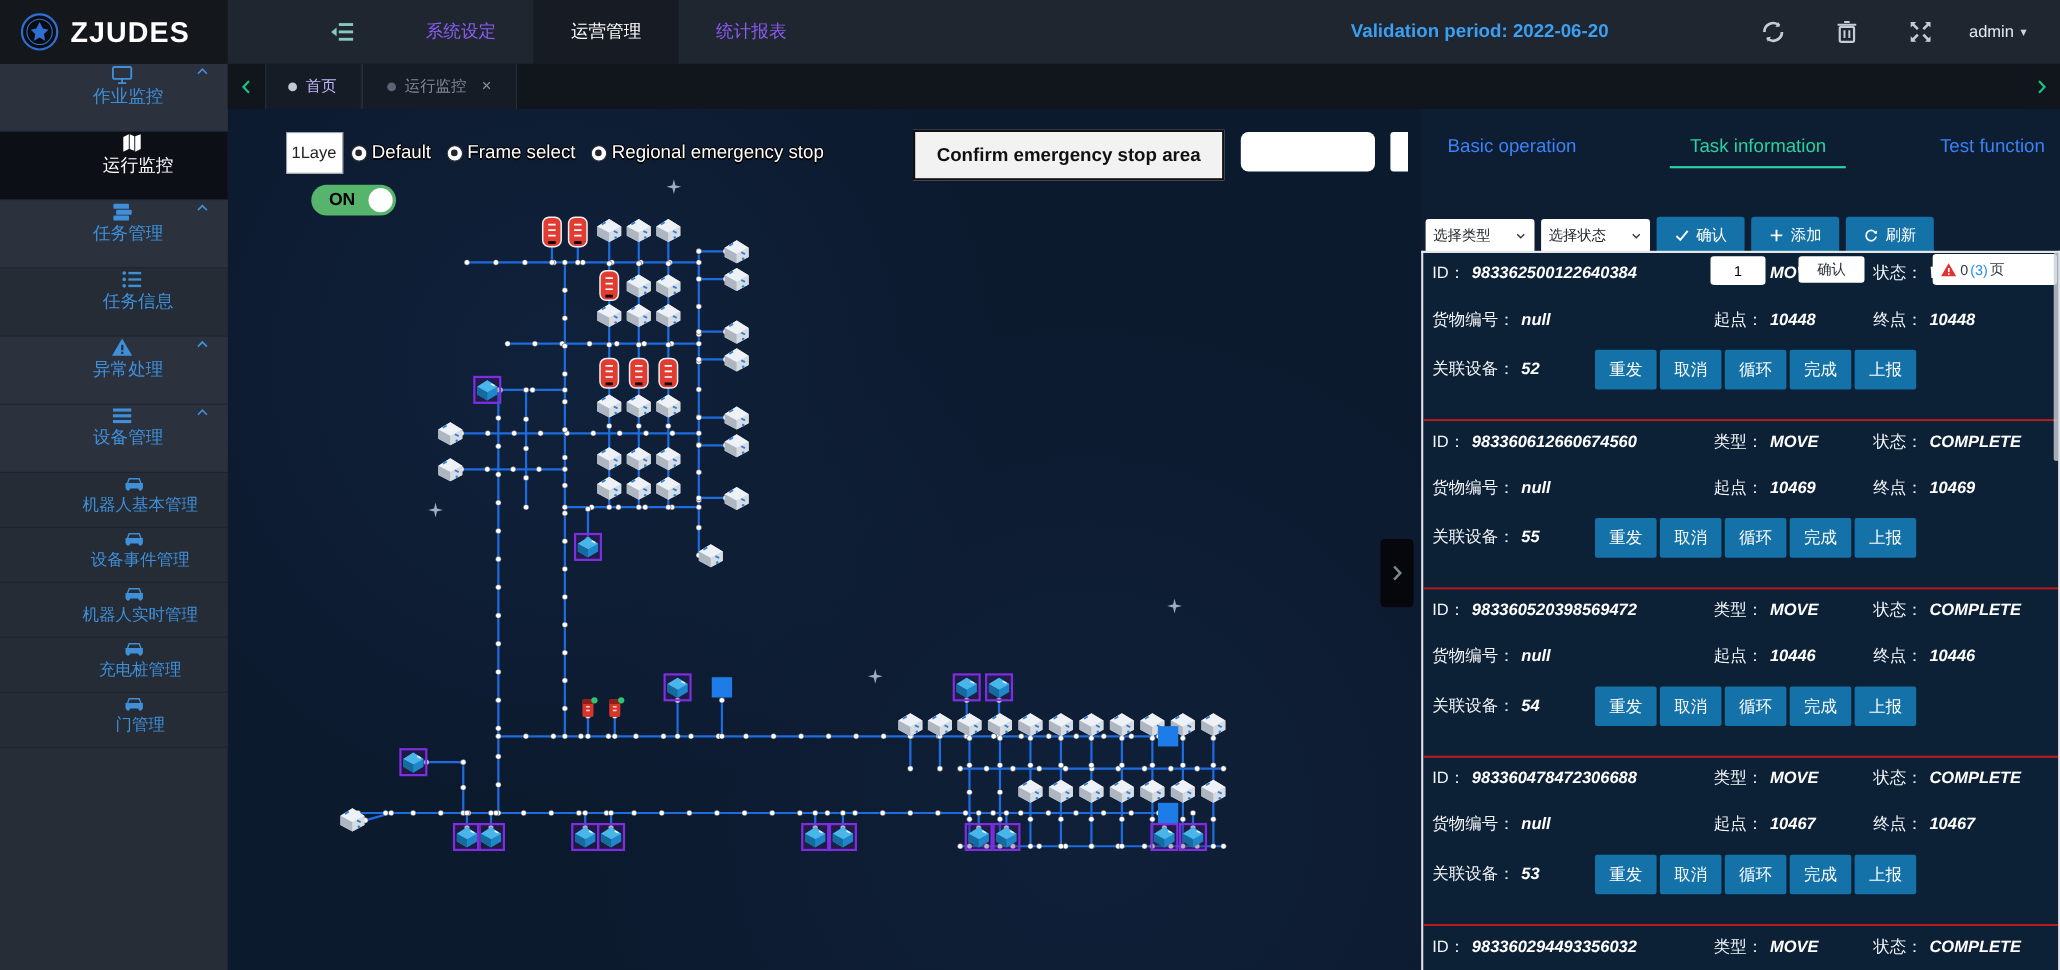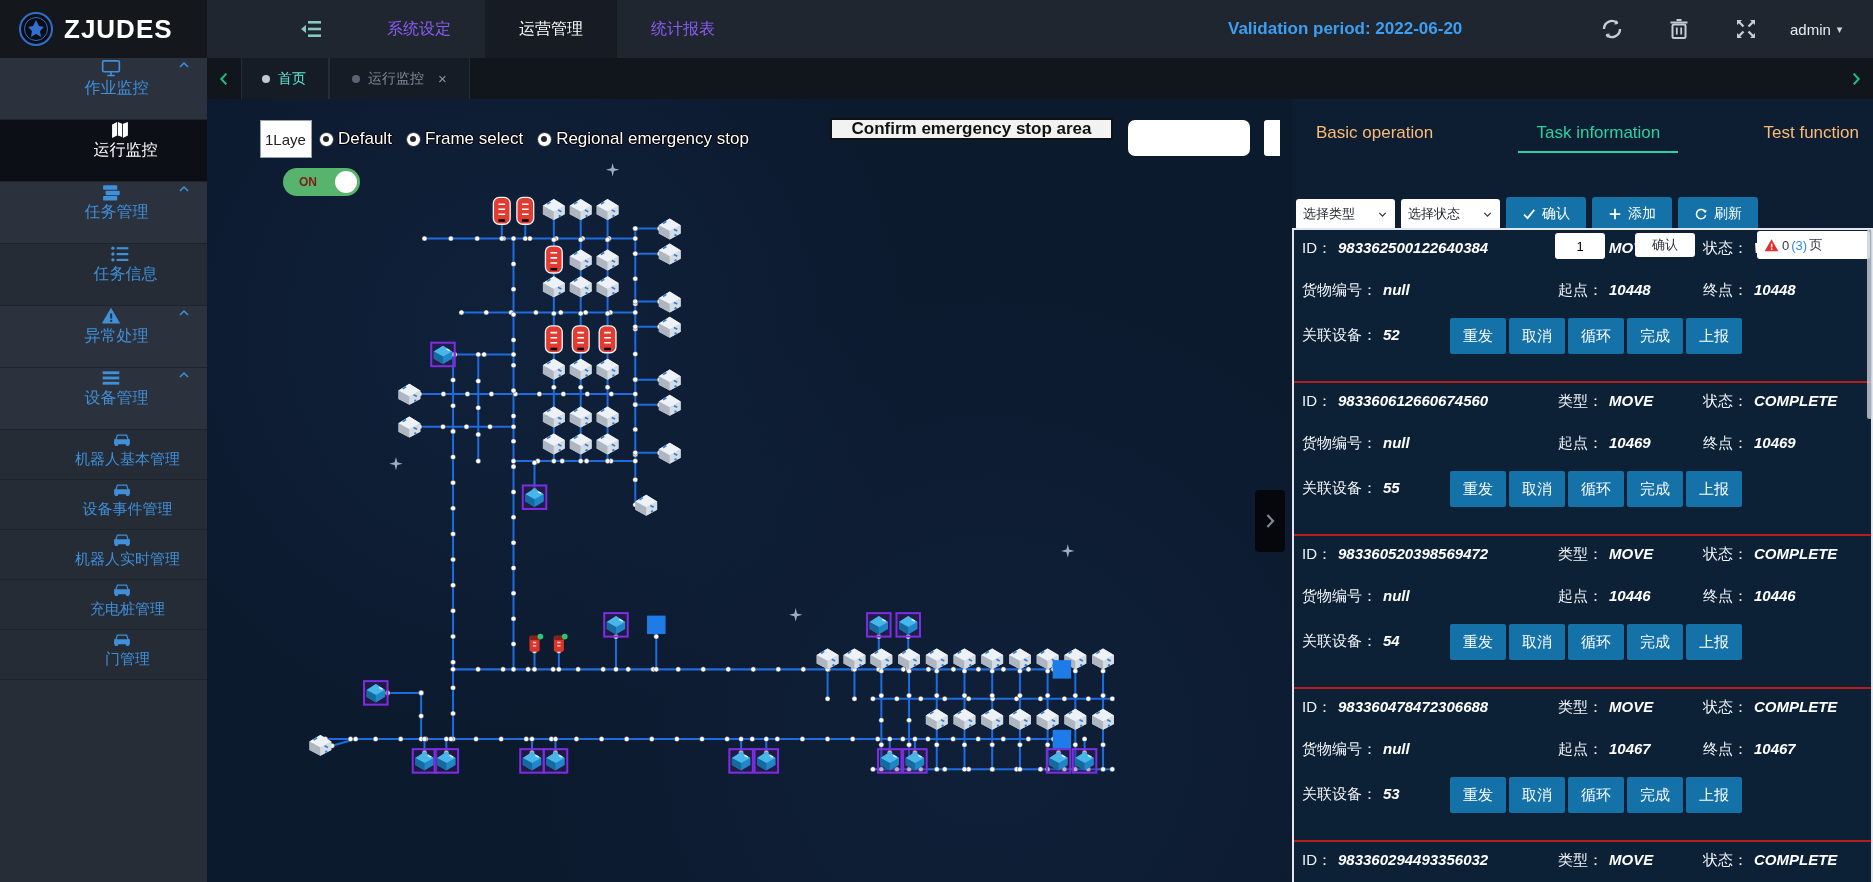--- a/index.html
+++ b/index.html
@@ -17,21 +17,21 @@
   .navico{position:absolute;top:17px;width:24px;height:24px;color:#c6ccd4;cursor:pointer;}
   .adminbox{position:absolute;left:1790px;top:0;height:58px;display:flex;align-items:center;color:#e8ecf1;font-size:15px;gap:6px;cursor:pointer;}
   .caret{font-size:11px;color:#cfd5db;}
 
   
   .tabbar{position:absolute;left:207px;top:58px;width:1666px;height:41px;background:#11161d;display:flex;align-items:stretch;z-index:25;}
   .tb-arrow{width:34px;display:flex;align-items:center;justify-content:center;color:#1fc07f;cursor:pointer;}
   .tb-arrow.right{position:absolute;right:0;top:0;height:41px;background:#11161d;}
   .ptab{display:flex;align-items:center;gap:8px;padding:0 22px;border-right:1px solid #252d38;border-left:1px solid #252d38;font-size:14px;cursor:pointer;background:#161c25;}
   .ptab .dot{width:8px;height:8px;border-radius:50%;}
-  .ptab.on{color:#5eead4;padding-left:20px;}
+  .ptab.on{color:#c4b5fd;padding-left:20px;}
   .ptab.on .dot{background:#c2c9d1;}
   .ptab.off{color:#7f8a9a;}
   .ptab.off .dot{background:#5a6472;}
   .ptab .closex{margin-left:6px;color:#8b95a3;font-size:15px;}
 
   
   .sidebar{position:absolute;left:0;top:58px;width:207px;height:824px;background:#262d37;z-index:20;}
   .sitem{display:flex;align-items:center;box-sizing:border-box;color:#3f8fd9;cursor:pointer;border-bottom:1px solid #1e242d;position:relative;flex-direction:column;}
   .sitem .lab{font-size:16px;}
   .sitem.l1{height:62px;background:#2b323d;padding-left:26px;}
@@ -47,33 +47,33 @@
        background:radial-gradient(circle at 28% 30%, rgba(32,62,112,.20), transparent 42%),
                   radial-gradient(circle at 72% 82%, rgba(32,62,112,.16), transparent 45%),#0c1a2e;}
   .map svg.net{position:absolute;left:0;top:0;}
   .layerbox{position:absolute;left:53px;top:21px;width:52px;height:38px;background:#fff;border:1px solid #9aa0a8;box-sizing:border-box;
             font-size:15px;color:#222;display:flex;align-items:center;padding-left:4px;overflow:hidden;white-space:nowrap;z-index:5;}
   .radiorow{position:absolute;left:112px;top:21px;height:38px;display:flex;align-items:center;gap:14px;z-index:5;}
   .radio{display:flex;align-items:center;gap:4px;cursor:pointer;}
   .radio .rc{width:15px;height:15px;border-radius:50%;background:#fff;border:1.5px solid #2b2f35;box-sizing:border-box;position:relative;flex:0 0 auto;}
   .radio .rc::after{content:"";position:absolute;left:3px;top:3px;width:6px;height:6px;border-radius:50%;background:#23272d;}
   .radio .rl{color:#fff;font-weight:normal;font-size:17px;text-shadow:-1px 0 #000,1px 0 #000,0 -1px #000,0 1px #000;white-space:nowrap;}
-  .stopbtn{position:absolute;left:623px;top:19px;width:283px;height:22px;background:#f2f2f2;border:2px solid #111;box-sizing:border-box;
+  .stopbtn{position:absolute;left:623px;top:19px;width:283px;height:46px;background:#f2f2f2;border:2px solid #111;box-sizing:border-box;
            color:#111;font-size:17px;font-weight:bold;display:flex;align-items:center;justify-content:center;white-space:nowrap;cursor:pointer;z-index:5;}
   .mapinput{position:absolute;left:921px;top:21px;width:122px;height:36px;background:#fff;border:none;border-radius:7px;box-sizing:border-box;z-index:5;}
   .sliver{position:absolute;left:1057px;top:21px;width:16px;height:36px;background:#fff;border-radius:3px 0 0 3px;z-index:5;}
   .toggle{position:absolute;left:76px;top:69px;width:77px;height:28px;border-radius:14px;background:#57b46c;display:flex;align-items:center;cursor:pointer;z-index:5;}
-  .toggle .tlab{color:#7f1d1d;font-weight:bold;font-size:12px;margin-left:16px;}
+  .toggle .tlab{color:#000000;font-weight:bold;font-size:16px;margin-left:16px;}
   .toggle .knob{position:absolute;right:3px;top:3px;width:22px;height:22px;border-radius:50%;background:#fff;}
   .handle{position:absolute;left:1048px;top:391px;width:30px;height:62px;background:#05070c;border-radius:4px;display:flex;align-items:center;justify-content:center;color:#7d8894;cursor:pointer;z-index:5;}
 
   
   .panel{position:absolute;left:1292px;top:99px;width:581px;height:783px;background:#0d1e33;z-index:10;}
   .ptabs{position:absolute;left:0;top:18px;width:100%;height:50px;display:flex;justify-content:space-between;align-items:flex-start;box-sizing:border-box;padding:0 10px 0 20px;}
-  .ptabs .t{font-size:17px;color:#fdba74;padding:6px 4px 10px;cursor:pointer;position:relative;white-space:nowrap;}
+  .ptabs .t{font-size:17px;color:#3b82f6;padding:6px 4px 10px;cursor:pointer;position:relative;white-space:nowrap;}
   .ptabs .t.sel{color:#2bd1a0;}
   .ptabs .t.sel::after{content:"";position:absolute;left:-14px;right:-14px;bottom:0;height:2px;background:#2bd1a0;}
   .filters{position:absolute;left:4px;top:98px;height:34px;display:flex;gap:6px;align-items:center;}
   .fsel{width:99px;height:31px;background:#fff;border-radius:3px;display:flex;align-items:center;justify-content:space-between;
         padding:0 7px;box-sizing:border-box;font-size:13px;color:#1c2126;cursor:pointer;}
   .fsel .vchev{width:11px;height:11px;color:#333;}
   .pact{height:34px;background:#1472a8;color:#fff;border:none;border-radius:3px;font-size:14px;display:flex;align-items:center;gap:6px;
         padding:0 16px;cursor:pointer;font-family:inherit;}
   .pact .aic{width:14px;height:14px;}
   .cardwrap{position:absolute;left:0;top:129px;width:581px;height:654px;box-sizing:border-box;border:2px solid #e3e7eb;border-bottom:none;overflow:hidden;}

